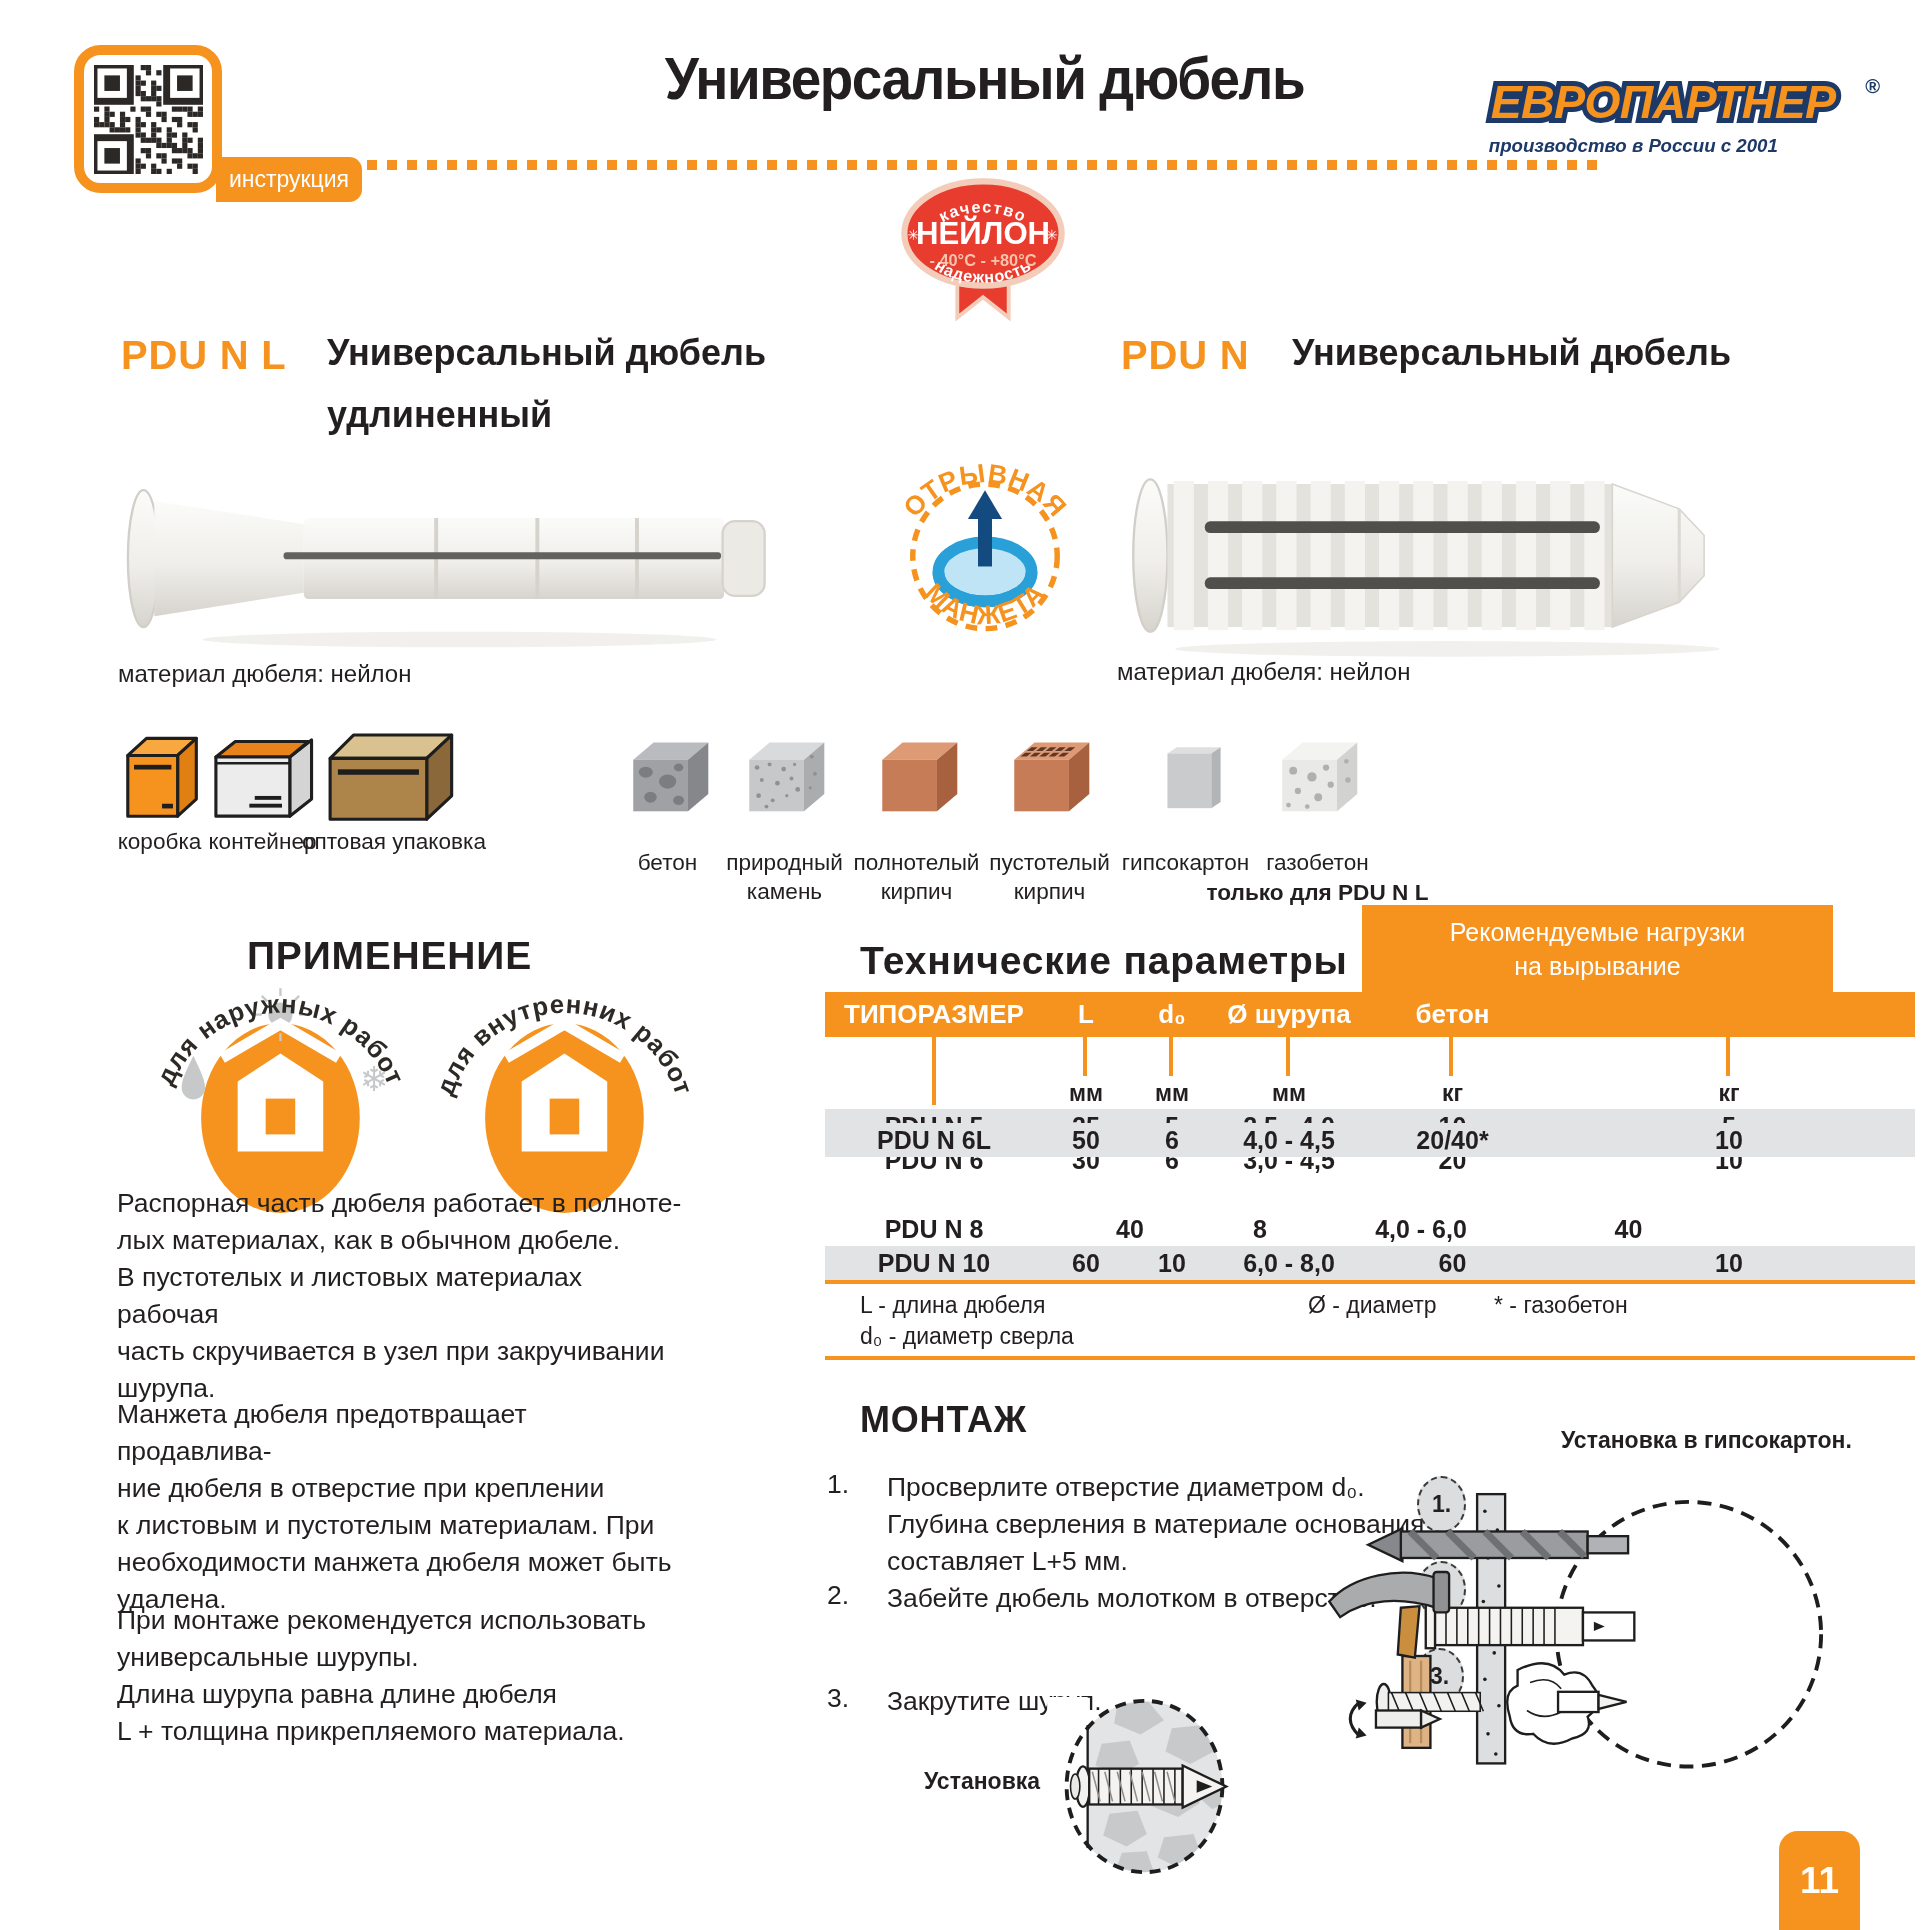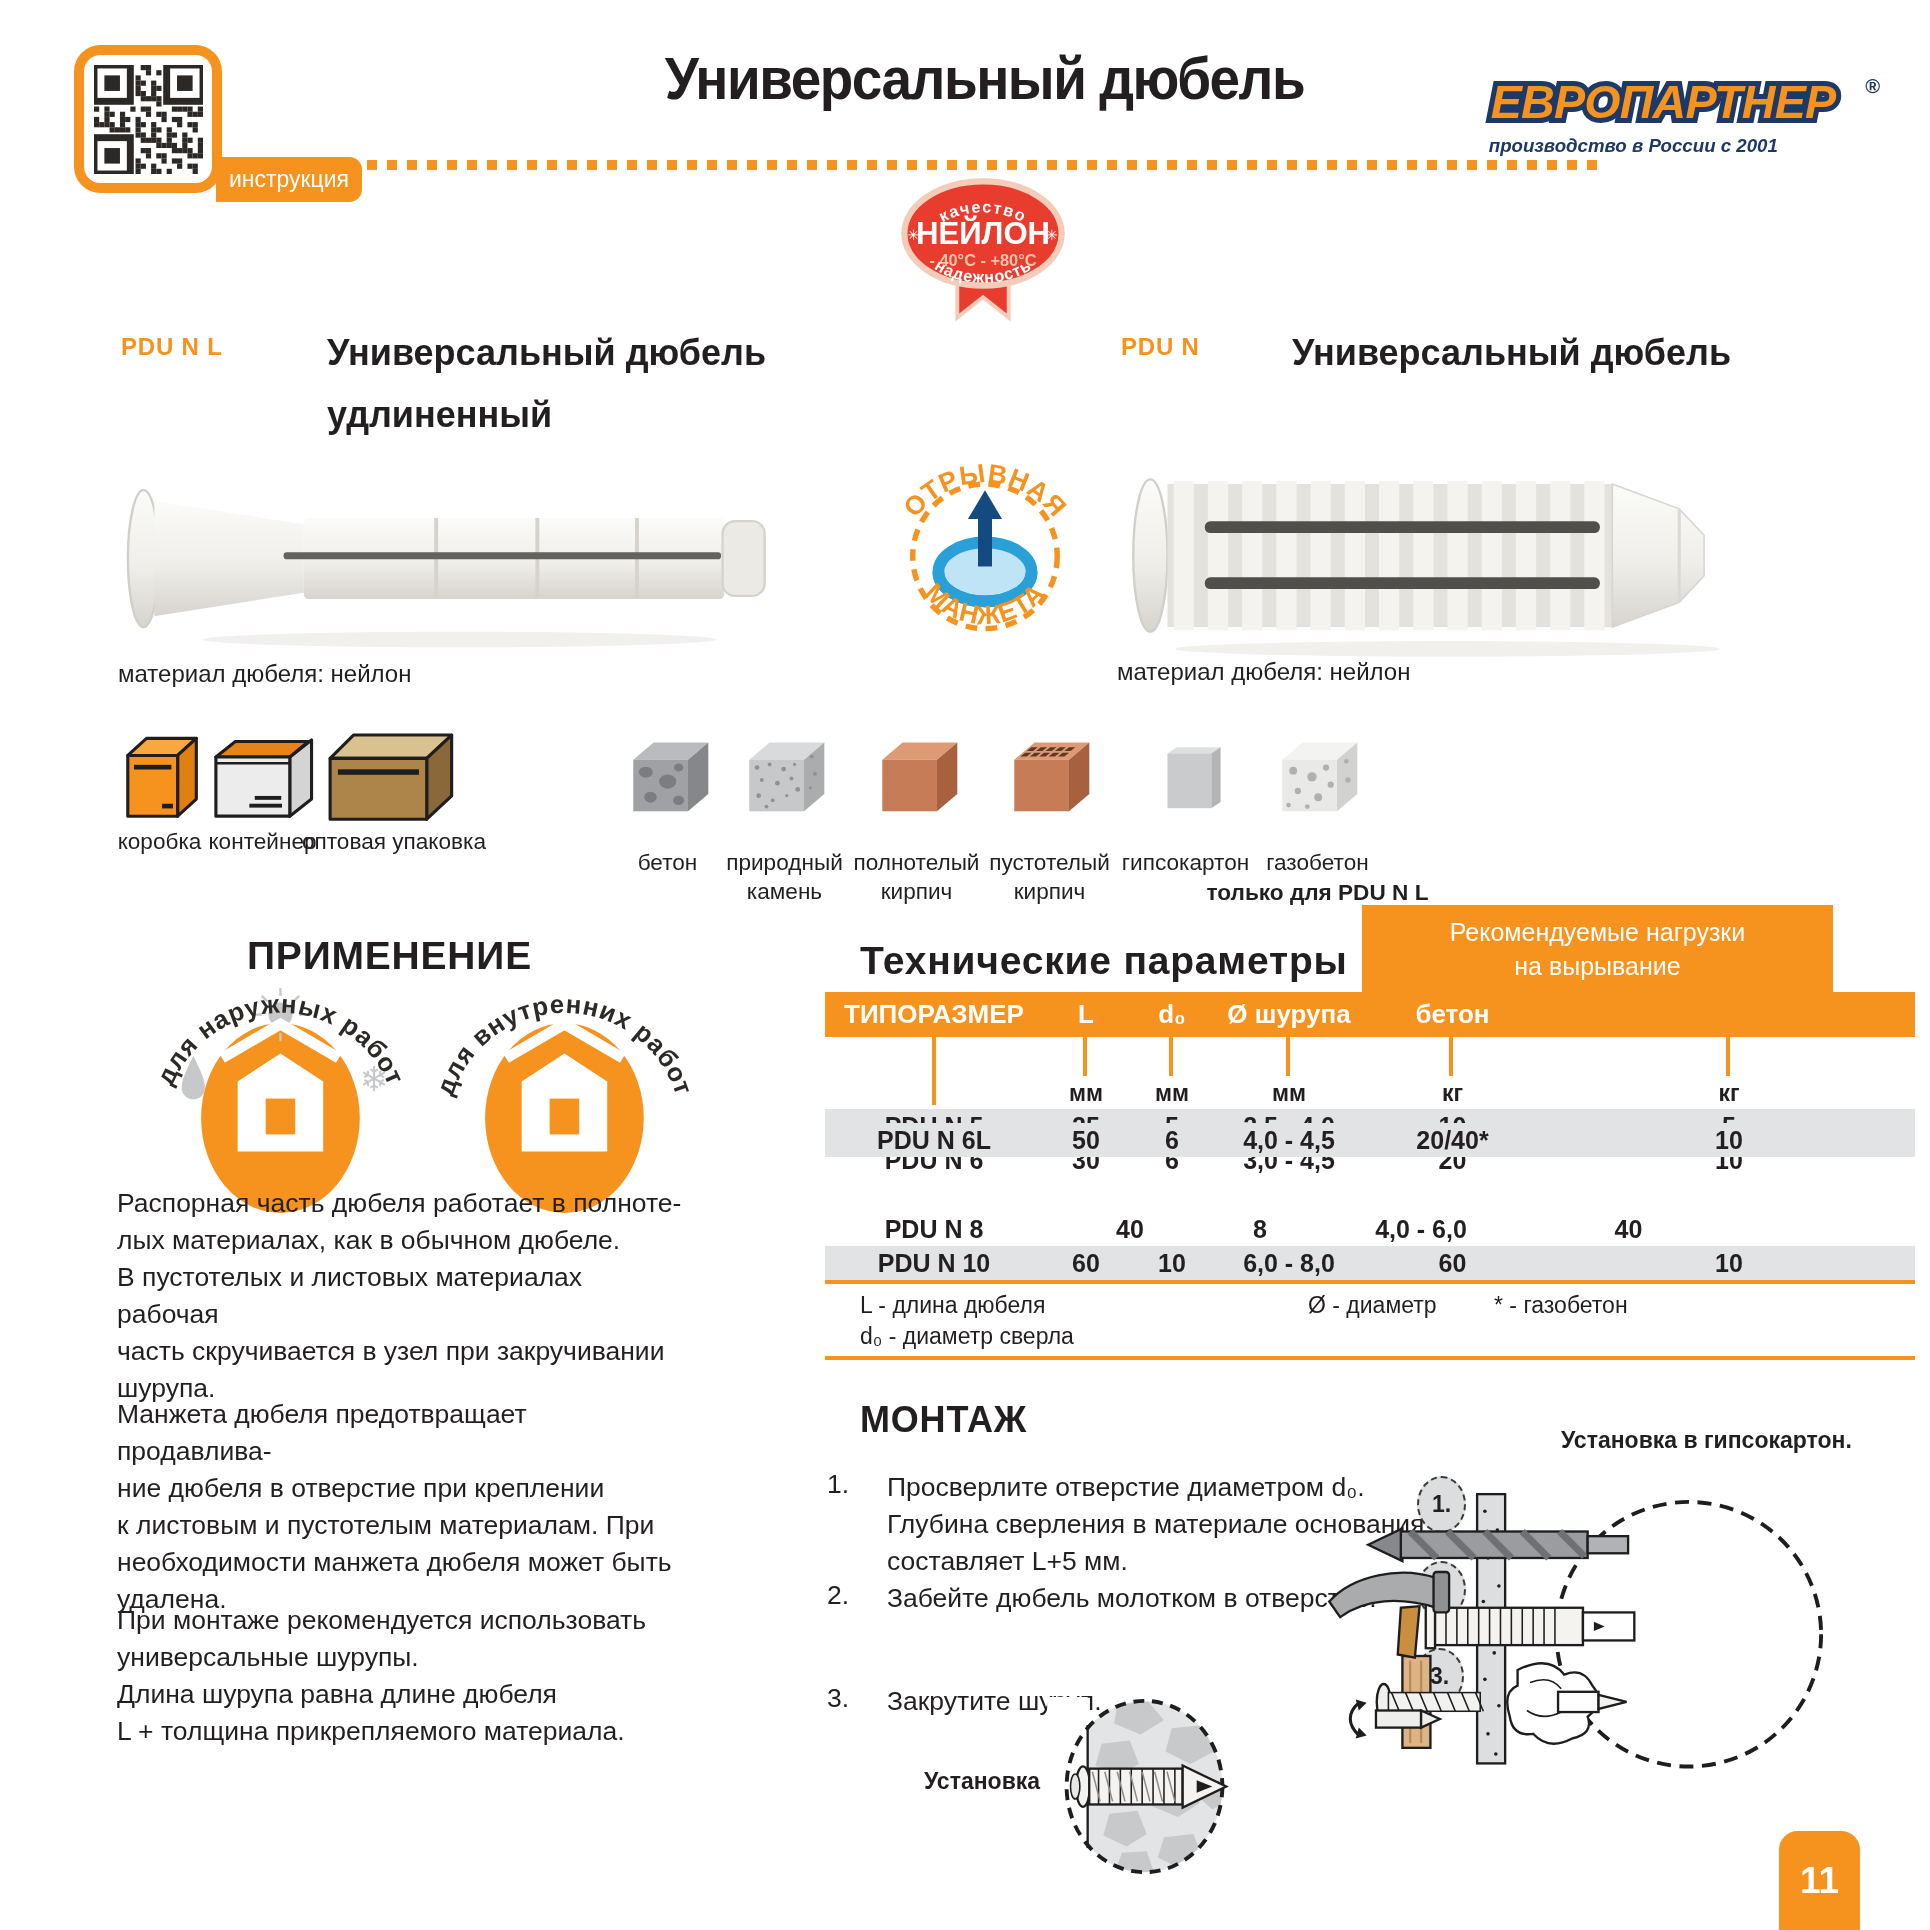--- a/index.html
+++ b/index.html
@@ -12,21 +12,21 @@
             border-radius:26.5px;background:#fff;box-sizing:border-box;display:flex;
             align-items:center;justify-content:center;z-index:2;}
   .qr-tab{left:216px;top:157px;width:146px;height:45px;background:#f6921e;color:#fff;
           border-radius:0 12.5px 12.5px 0;display:flex;align-items:center;justify-content:center;
           font-size:23px;z-index:1;}
   .dash-line{left:367px;top:160px;width:1234px;height:10px;
              background:repeating-linear-gradient(90deg,#f6921e 0 10px,transparent 10px 20px);}
   .h-title{left:498px;top:45px;width:973px;text-align:center;font-size:59px;font-weight:bold;
            letter-spacing:-1.6px;transform:scaleX(.93);}
   
-  .pcode{font-size:24px;font-weight:bold;color:#f6921e;letter-spacing:0.8px;}
+  .pcode{font-size:40px;font-weight:bold;color:#f6921e;letter-spacing:0.8px;}
   .ptitle{font-size:36px;font-weight:bold;line-height:62px;white-space:pre-line;}
   .mat-caption{font-size:24px;}
 
   
   .cap{font-size:22.6px;text-align:center;white-space:pre-line;line-height:29px;}
   .cap-bold{font-weight:bold;}
 
   
   .sec-h{font-size:39px;font-weight:bold;letter-spacing:0.8px;}
   .para{font-size:26.5px;line-height:37px;white-space:pre-line;width:568px;}

